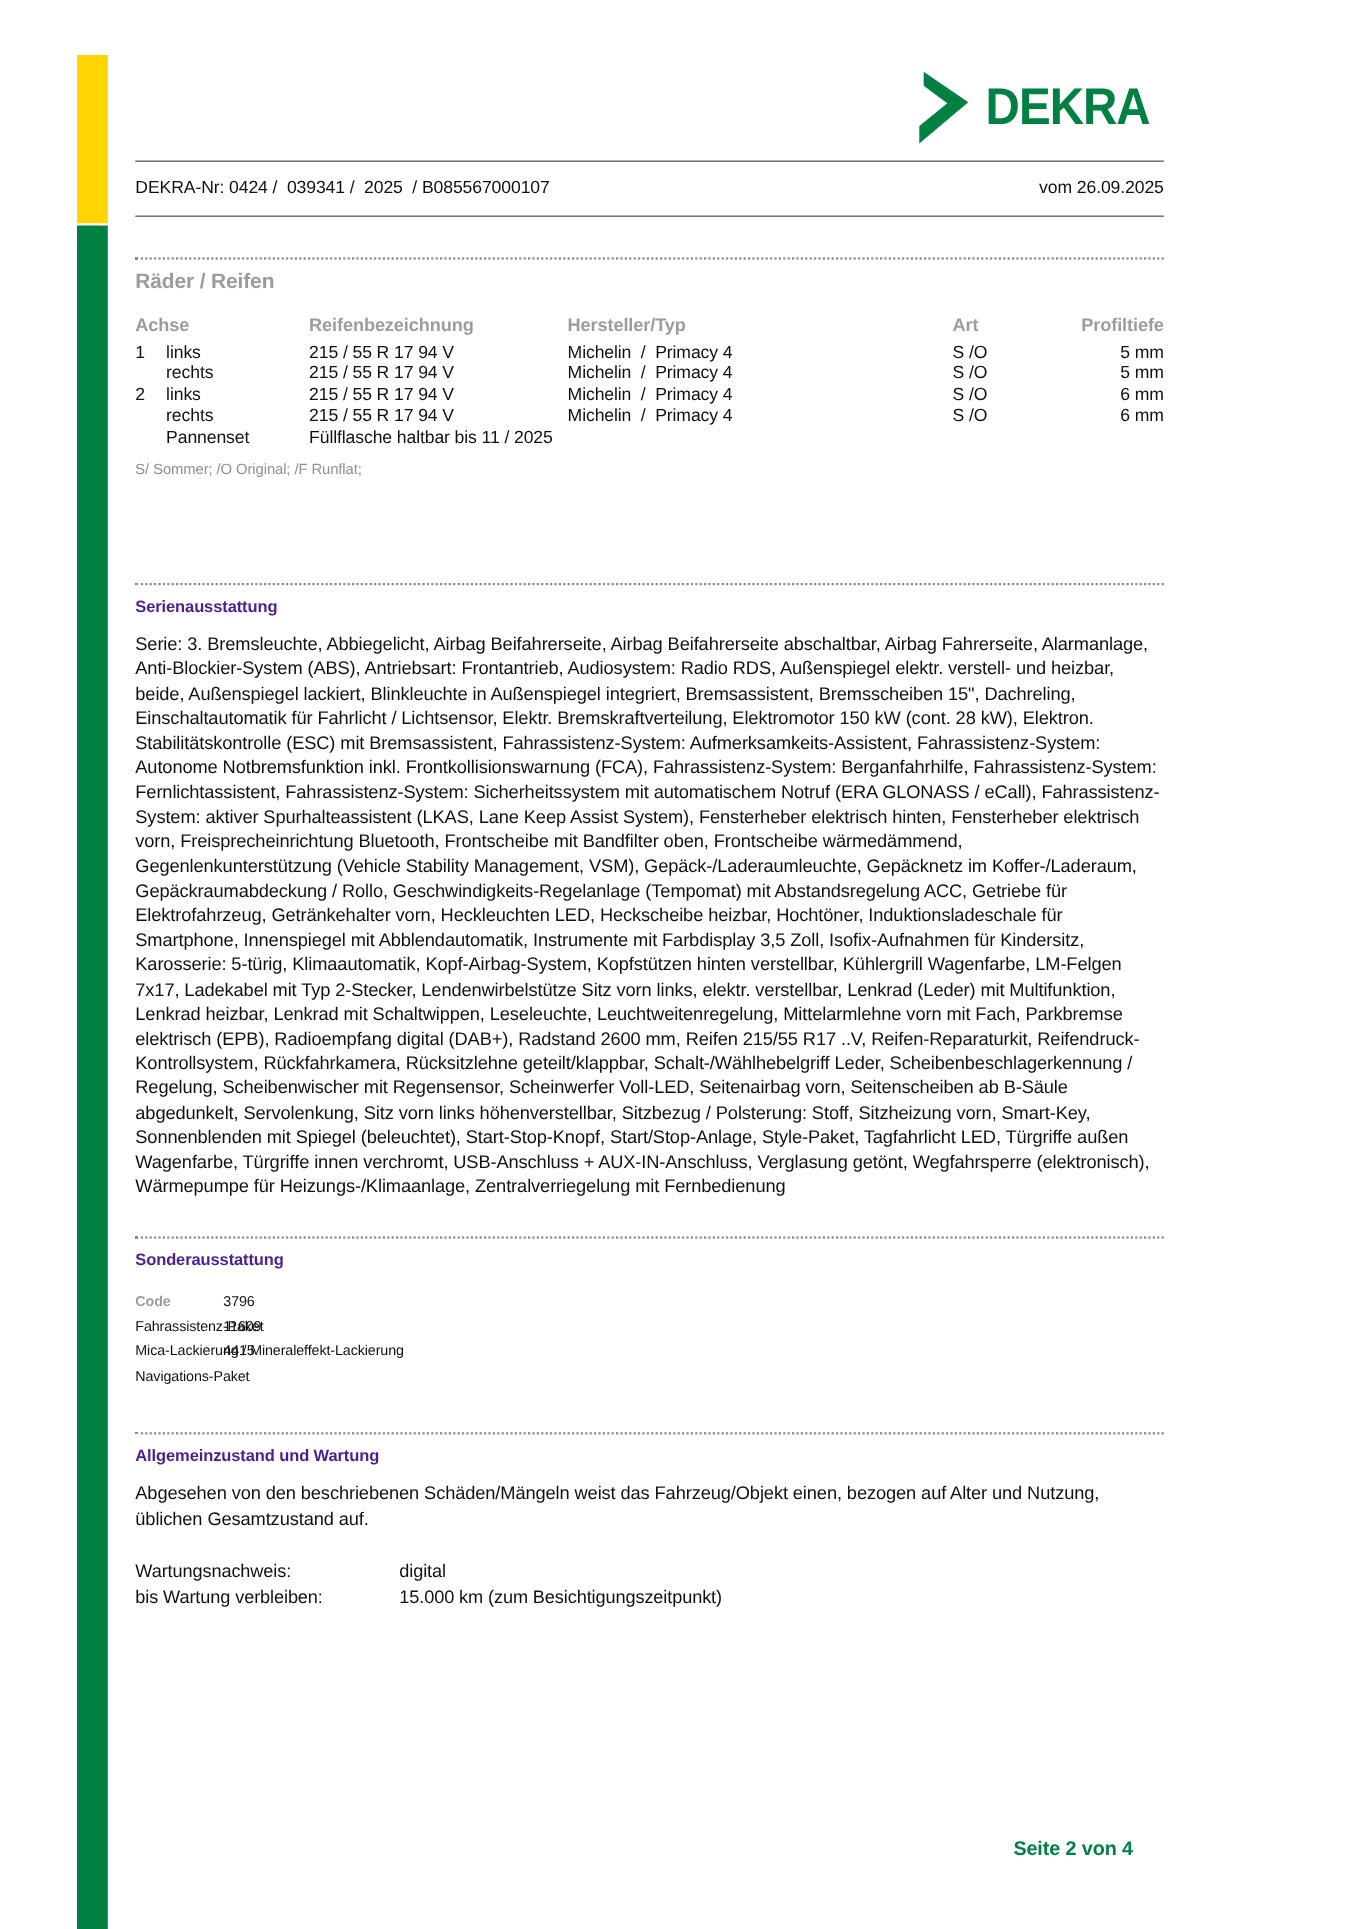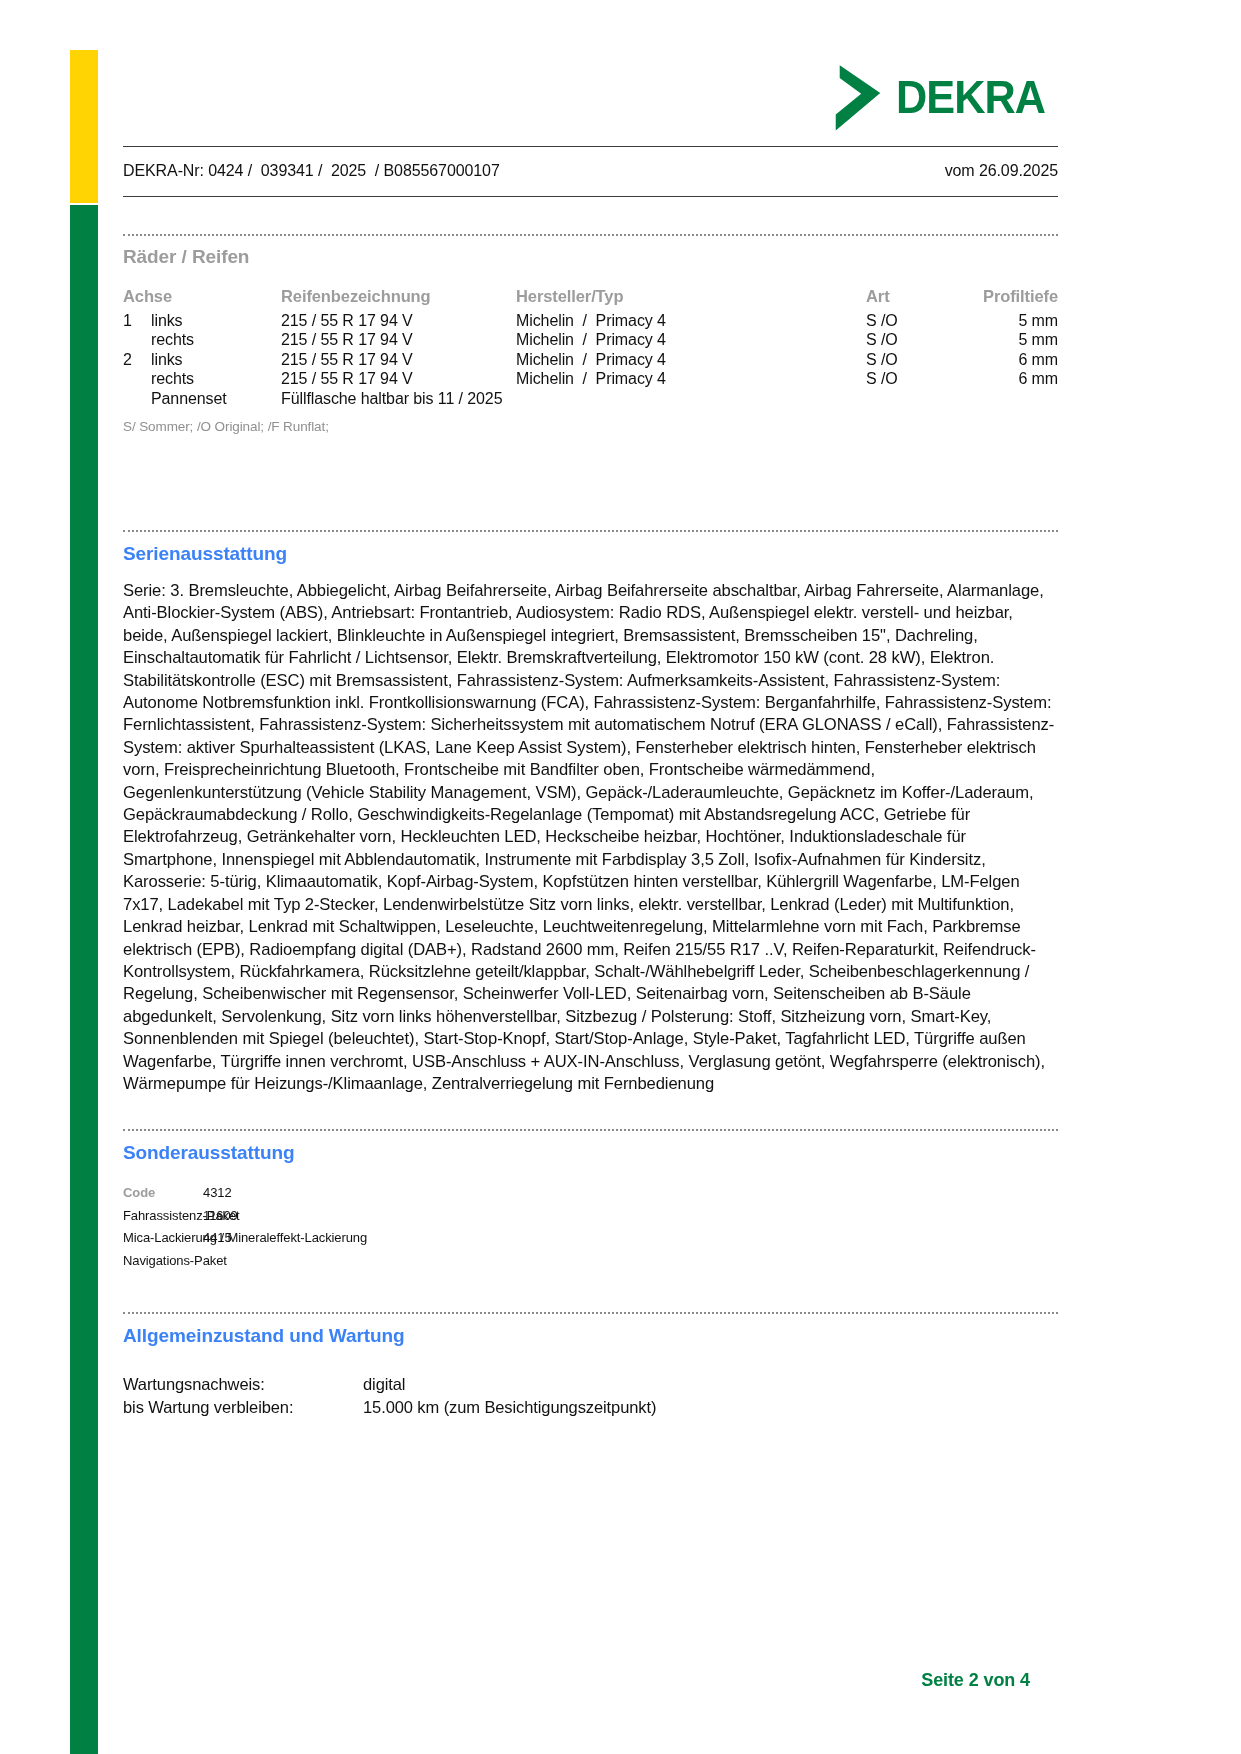--- a/index.html
+++ b/index.html
@@ -32,21 +32,21 @@
   .doc-number{white-space:pre;}
   .doc-date{white-space:pre;}
 
   .dotted{border:none;border-top:2px dotted #8a8a8a;margin:0;height:0;}
   .dot-1{margin-top:37px;}
   .dot-2{margin-top:96px;}
   .dot-3{margin-top:34px;}
   .dot-4{margin-top:40px;}
 
   .h-gray{color:#9c9c9c;font-size:19px;font-weight:bold;margin:10px 0 0 0;}
-  .h-green{color:#3b82f6;font-size:19px;font-weight:bold;margin:11px 0 0 0;}
+  .h-green{color:#4c1d95;font-size:15px;font-weight:bold;margin:11px 0 0 0;}
 
   
   .tire-table{margin-top:19px;display:grid;grid-template-columns:28px 130px 235px 350px 96px 96px;
     font-size:16px;line-height:19.5px;}
   .tire-table .th{color:#9c9c9c;font-weight:bold;font-size:16.5px;padding-bottom:4px;}
   .tire-table .span2{grid-column:1 / span 2;}
   .tire-table .right{text-align:right;}
   .cell{white-space:pre;overflow:visible;}
   .footnote{margin-top:11px;color:#909090;font-size:13.5px;}
 
@@ -135,30 +135,31 @@
 
     <hr class="dotted dot-2">
     <div class="h-green">Serienausstattung</div>
     <p class="body-par">Serie: 3. Bremsleuchte, Abbiegelicht, Airbag Beifahrerseite, Airbag Beifahrerseite abschaltbar, Airbag Fahrerseite, Alarmanlage, Anti-Blockier-System (ABS), Antriebsart: Frontantrieb, Audiosystem: Radio RDS, Außenspiegel elektr. verstell- und heizbar, beide, Außenspiegel lackiert, Blinkleuchte in Außenspiegel integriert, Bremsassistent, Bremsscheiben 15", Dachreling, Einschaltautomatik für Fahrlicht / Lichtsensor, Elektr. Bremskraftverteilung, Elektromotor 150 kW (cont. 28 kW), Elektron. Stabilitätskontrolle (ESC) mit Bremsassistent, Fahrassistenz-System: Aufmerksamkeits-Assistent, Fahrassistenz-System: Autonome Notbremsfunktion inkl. Frontkollisionswarnung (FCA), Fahrassistenz-System: Berganfahrhilfe, Fahrassistenz-System: Fernlichtassistent, Fahrassistenz-System: Sicherheitssystem mit automatischem Notruf (ERA GLONASS / eCall), Fahrassistenz-System: aktiver Spurhalteassistent (LKAS, Lane Keep Assist System), Fensterheber elektrisch hinten, Fensterheber elektrisch vorn, Freisprecheinrichtung Bluetooth, Frontscheibe mit Bandfilter oben, Frontscheibe wärmedämmend, Gegenlenkunterstützung (Vehicle Stability Management, VSM), Gepäck-/Laderaumleuchte, Gepäcknetz im Koffer-/Laderaum, Gepäckraumabdeckung / Rollo, Geschwindigkeits-Regelanlage (Tempomat) mit Abstandsregelung ACC, Getriebe für Elektrofahrzeug, Getränkehalter vorn, Heckleuchten LED, Heckscheibe heizbar, Hochtöner, Induktionsladeschale für Smartphone, Innenspiegel mit Abblendautomatik, Instrumente mit Farbdisplay 3,5 Zoll, Isofix-Aufnahmen für Kindersitz, Karosserie: 5-türig, Klimaautomatik, Kopf-Airbag-System, Kopfstützen hinten verstellbar, Kühlergrill Wagenfarbe, LM-Felgen 7x17, Ladekabel mit Typ 2-Stecker, Lendenwirbelstütze Sitz vorn links, elektr. verstellbar, Lenkrad (Leder) mit Multifunktion, Lenkrad heizbar, Lenkrad mit Schaltwippen, Leseleuchte, Leuchtweitenregelung, Mittelarmlehne vorn mit Fach, Parkbremse elektrisch (EPB), Radioempfang digital (DAB+), Radstand 2600 mm, Reifen 215/55 R17 ..V, Reifen-Reparaturkit, Reifendruck-Kontrollsystem, Rückfahrkamera, Rücksitzlehne geteilt/klappbar, Schalt-/Wählhebelgriff Leder, Scheibenbeschlagerkennung / Regelung, Scheibenwischer mit Regensensor, Scheinwerfer Voll-LED, Seitenairbag vorn, Seitenscheiben ab B-Säule abgedunkelt, Servolenkung, Sitz vorn links höhenverstellbar, Sitzbezug / Polsterung: Stoff, Sitzheizung vorn, Smart-Key, Sonnenblenden mit Spiegel (beleuchtet), Start-Stop-Knopf, Start/Stop-Anlage, Style-Paket, Tagfahrlicht LED, Türgriffe außen Wagenfarbe, Türgriffe innen verchromt, USB-Anschluss + AUX-IN-Anschluss, Verglasung getönt, Wegfahrsperre (elektronisch), Wärmepumpe für Heizungs-/Klimaanlage, Zentralverriegelung mit Fernbedienung</p>
 
     <hr class="dotted dot-3">
     <div class="h-green">Sonderausstattung</div>
     <div class="opt-table">
       <div class="th">Code</div>
 
-      <div class="cell">4312</div>
+      <div class="cell">3796</div>
       <div class="cell">Fahrassistenz-Paket</div>
       <div class="cell">11609</div>
       <div class="cell">Mica-Lackierung / Mineraleffekt-Lackierung</div>
       <div class="cell">4415</div>
       <div class="cell">Navigations-Paket</div>
     </div>
 
     <hr class="dotted dot-4">
     <div class="h-green">Allgemeinzustand und Wartung</div>
+    <p class="body-par">Abgesehen von den beschriebenen Schäden/Mängeln weist das Fahrzeug/Objekt einen, bezogen auf Alter und Nutzung, üblichen Gesamtzustand auf.</p>
 
     <div class="maint">
       <div class="cell">Wartungsnachweis:</div>
       <div class="cell">digital</div>
       <div class="cell">bis Wartung verbleiben:</div>
       <div class="cell">15.000 km (zum Besichtigungszeitpunkt)</div>
     </div>
 
     <div class="footer">Seite 2 von 4</div>
   </div>

